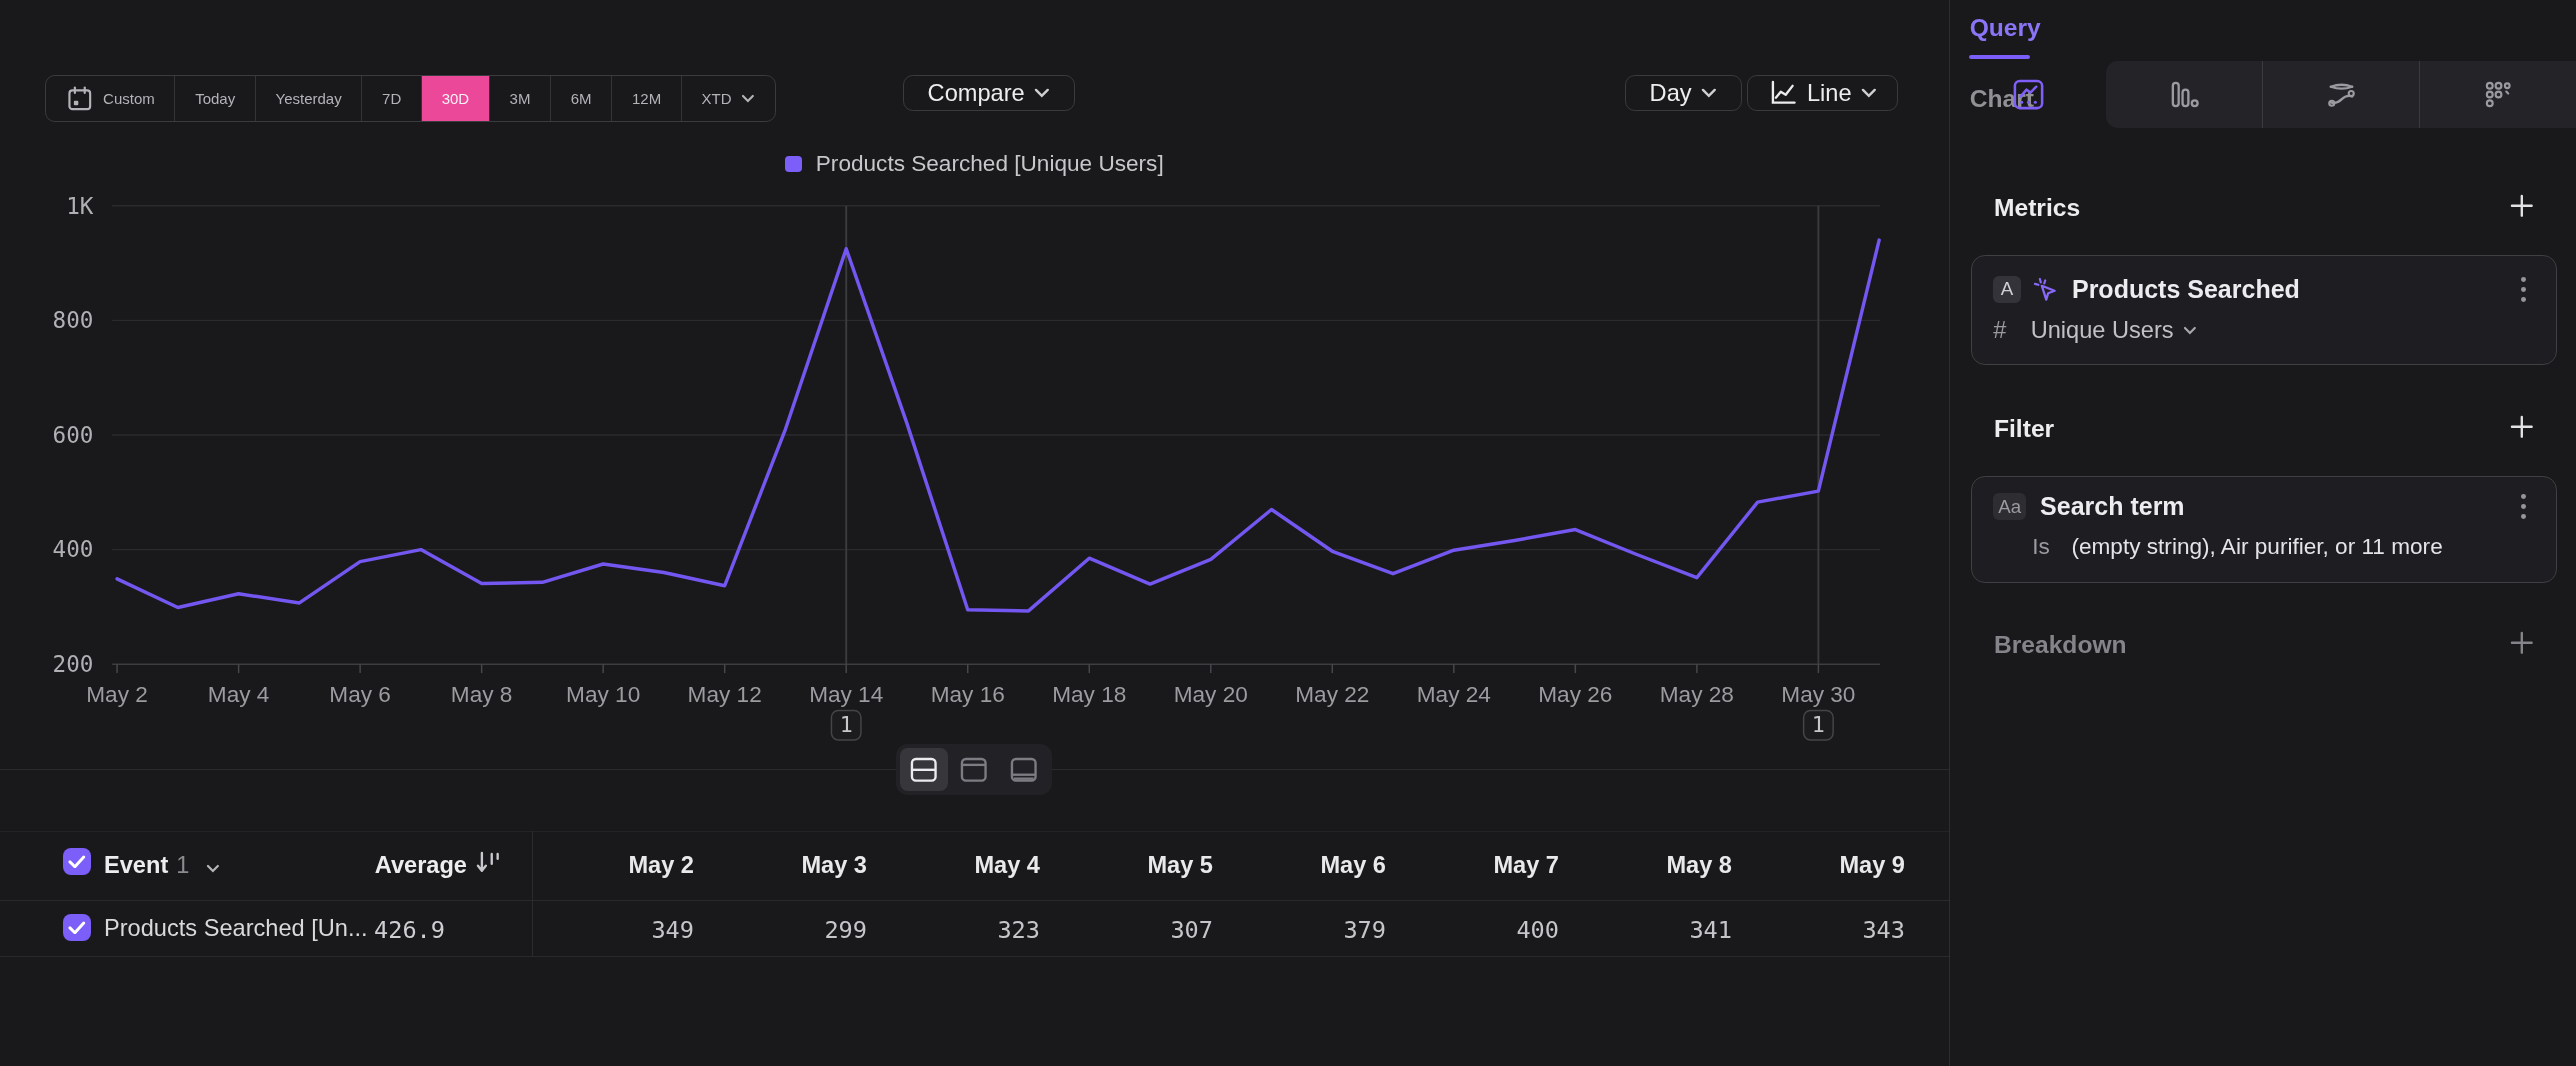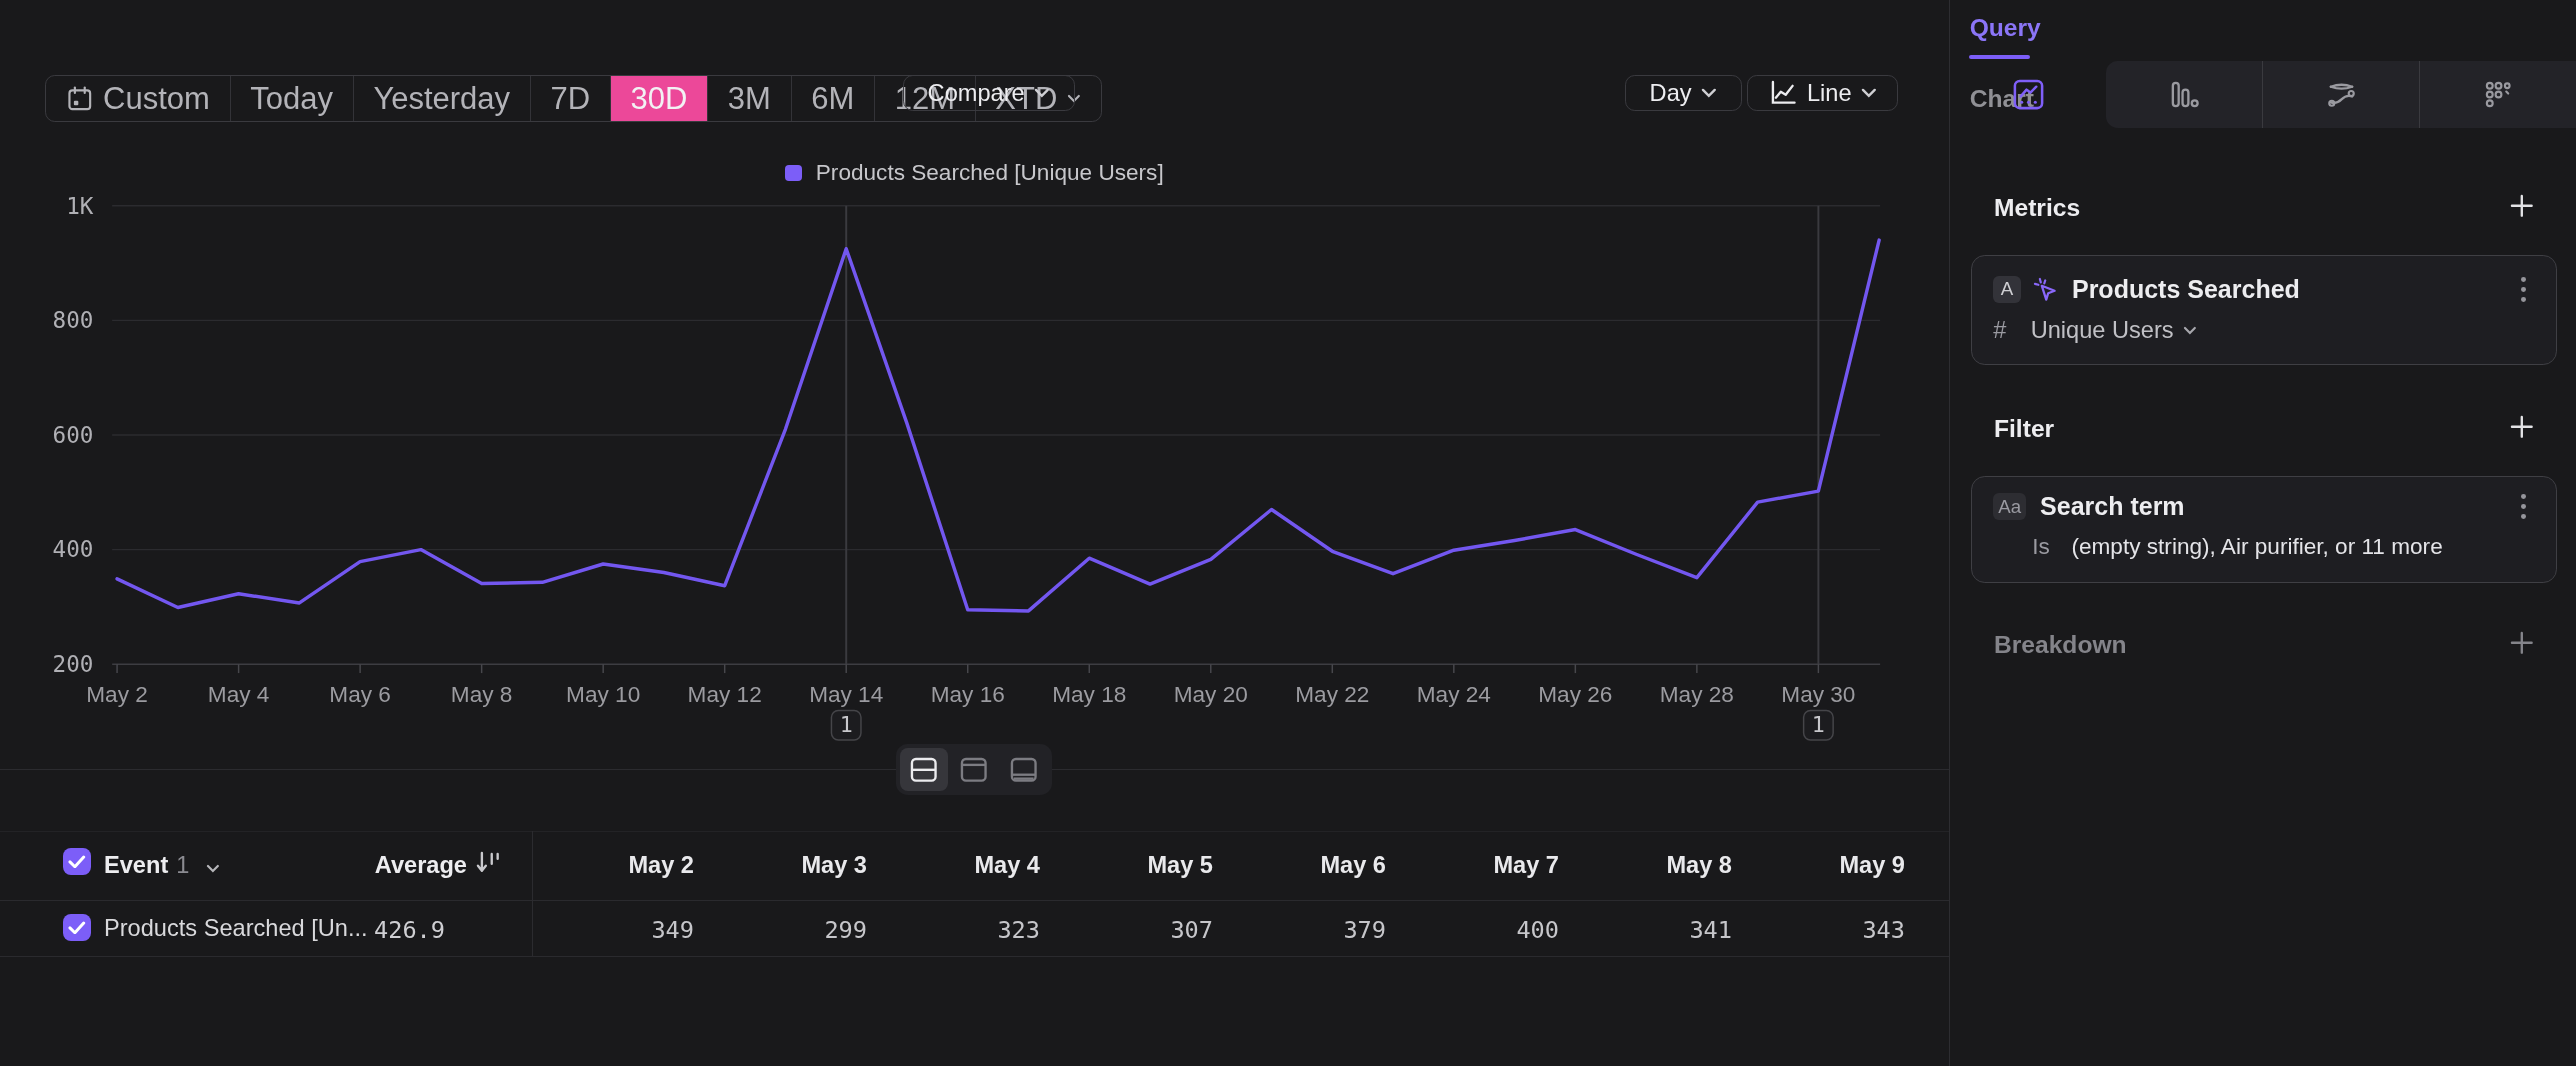--- a/index.html
+++ b/index.html
@@ -14,38 +14,38 @@
   
   .main { position:absolute; left:0; top:0; width:1949px; height:1067px; }
 
   .seg {
     position:absolute; left:45px; top:75px; height:47px;
     display:flex; align-items:stretch;
     border:1px solid #3a3a3f; border-radius:9.8px; overflow:hidden;
   }
   .seg-item {
     display:flex; align-items:center; gap:9.8px; padding:0 19.7px;
-    color:#b3b3b8; font-size:31px; cursor:pointer; white-space:nowrap;
+    color:#b3b3b8; font-size:15px; cursor:pointer; white-space:nowrap;
     border-right:1px solid #333338;
   }
   .seg-item:last-child { border-right:none; }
   .seg-item.active { background:#ec4899; color:#f2f2f4; }
 
   .btn {
     position:absolute; top:75px; height:36px;
     display:flex; align-items:center; gap:9.8px; padding:0 23.6px;
     border:1px solid #3a3a3f; border-radius:9.8px; background:transparent;
     color:#ededf0; font-size:23.6px; font-family:inherit; cursor:pointer; white-space:nowrap;
   }
   .btn-compare { left:903px; }
   .btn-day { left:1625px; }
   .btn-line { left:1747px; padding:0 19.7px; }
 
   .legend {
-    position:absolute; left:0; top:160px; width:1949px;
+    position:absolute; left:0; top:151px; width:1949px;
     display:flex; justify-content:center; align-items:center; gap:13.8px;
     color:#c7c7cb; font-size:22.6px;
   }
   .swatch { width:16.7px; height:16.7px; border-radius:3.9px; display:inline-block; }
 
   .chart-svg { position:absolute; left:0; top:0; width:1949px; height:748px; }
   .ylab { font-family:"DejaVu Sans Mono", monospace; font-size:23px; fill:#b0b0b5; }
   .xlab { font-family:"Liberation Sans", sans-serif; font-size:23px; fill:#9b9ba0; }
   .badge-text { font-family:"DejaVu Sans Mono", monospace; font-size:22px; fill:#c7c7cb; }
 

